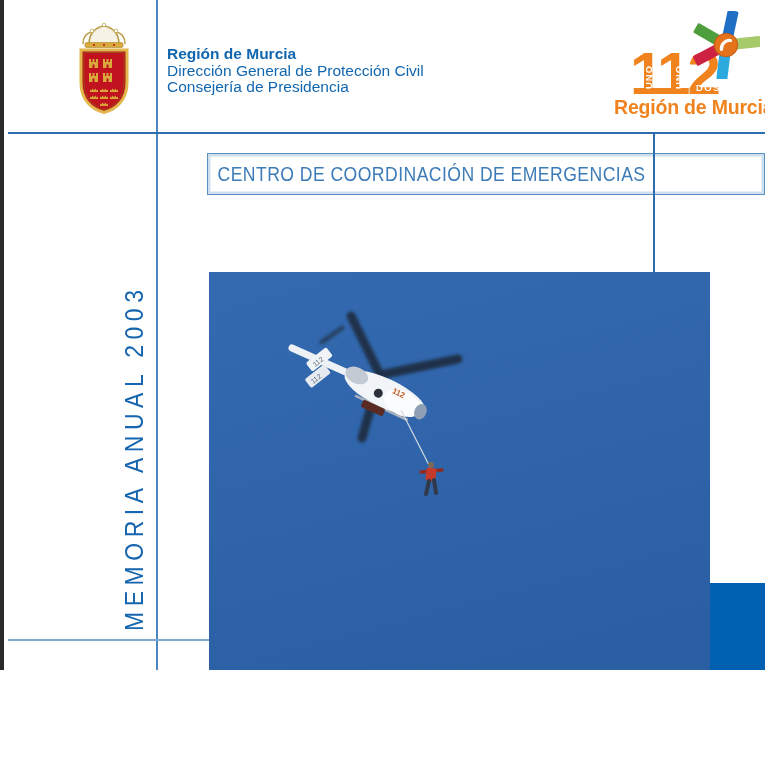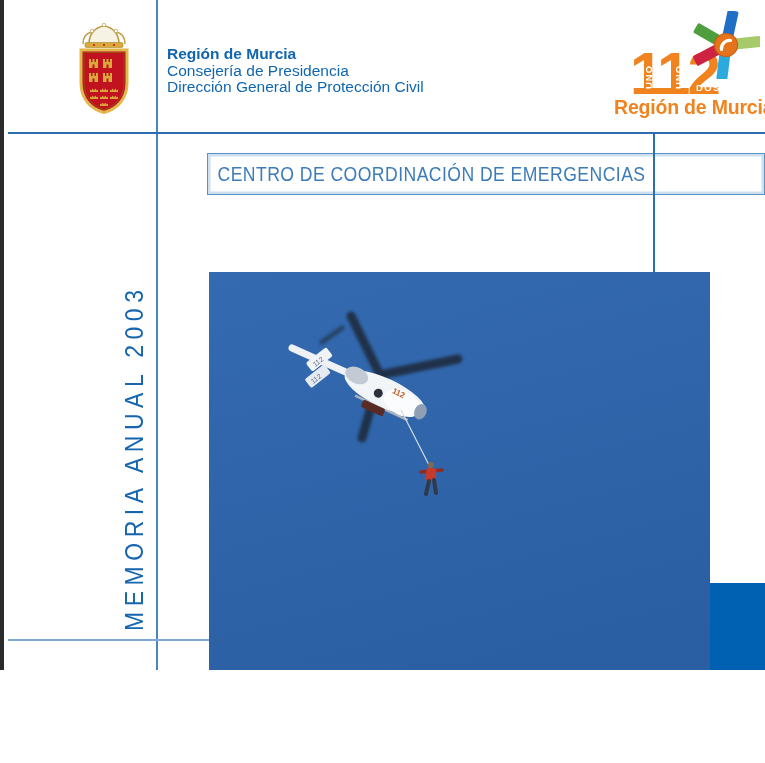--- a/index.html
+++ b/index.html
@@ -127,22 +127,22 @@
           </g>
         <g transform="translate(24,81)">
             <path d="M0,4 h8 v-2.5 l-1.3,1 -1.4,-2 -1.3,2 -1.3,-2 -1.4,2 -1.3,-1 z"></path>
           </g>
       </g>
     </svg>
   </div>
 
   <div class="abs" id="org-block">
     <div class="b">Región de Murcia</div>
+    <div>Dirección General de Protección Civil</div>
     <div>Consejería de Presidencia</div>
-    <div>Dirección General de Protección Civil</div>
   </div>
 
   <div class="abs" id="logo112">
     <div id="logo-digits">112</div>
     <span class="uno" id="uno-1">UNO</span>
     <span class="uno" id="uno-2">UNO</span>
     <span id="dos">DOS</span>
     <div id="logo-caption">Región de Murcia</div>
     <div id="star-112">
       <svg width="68" height="68" viewBox="0 0 68 68">

